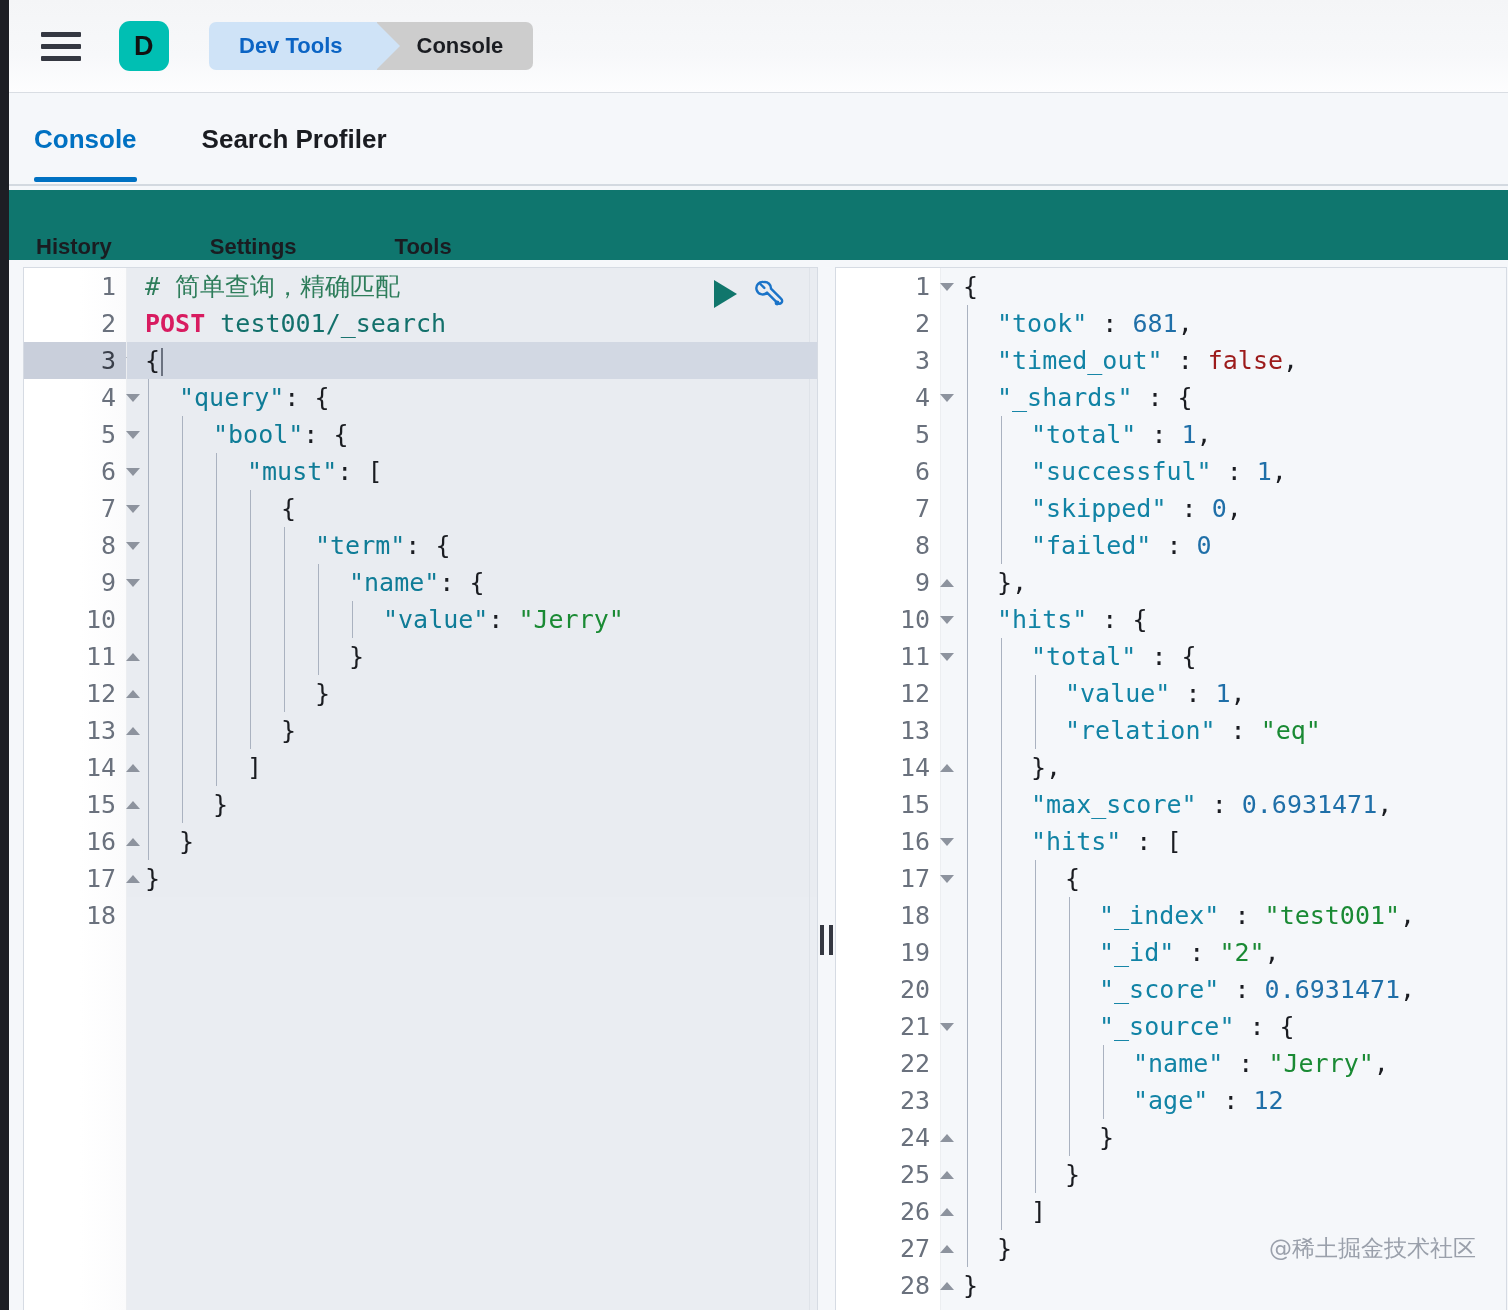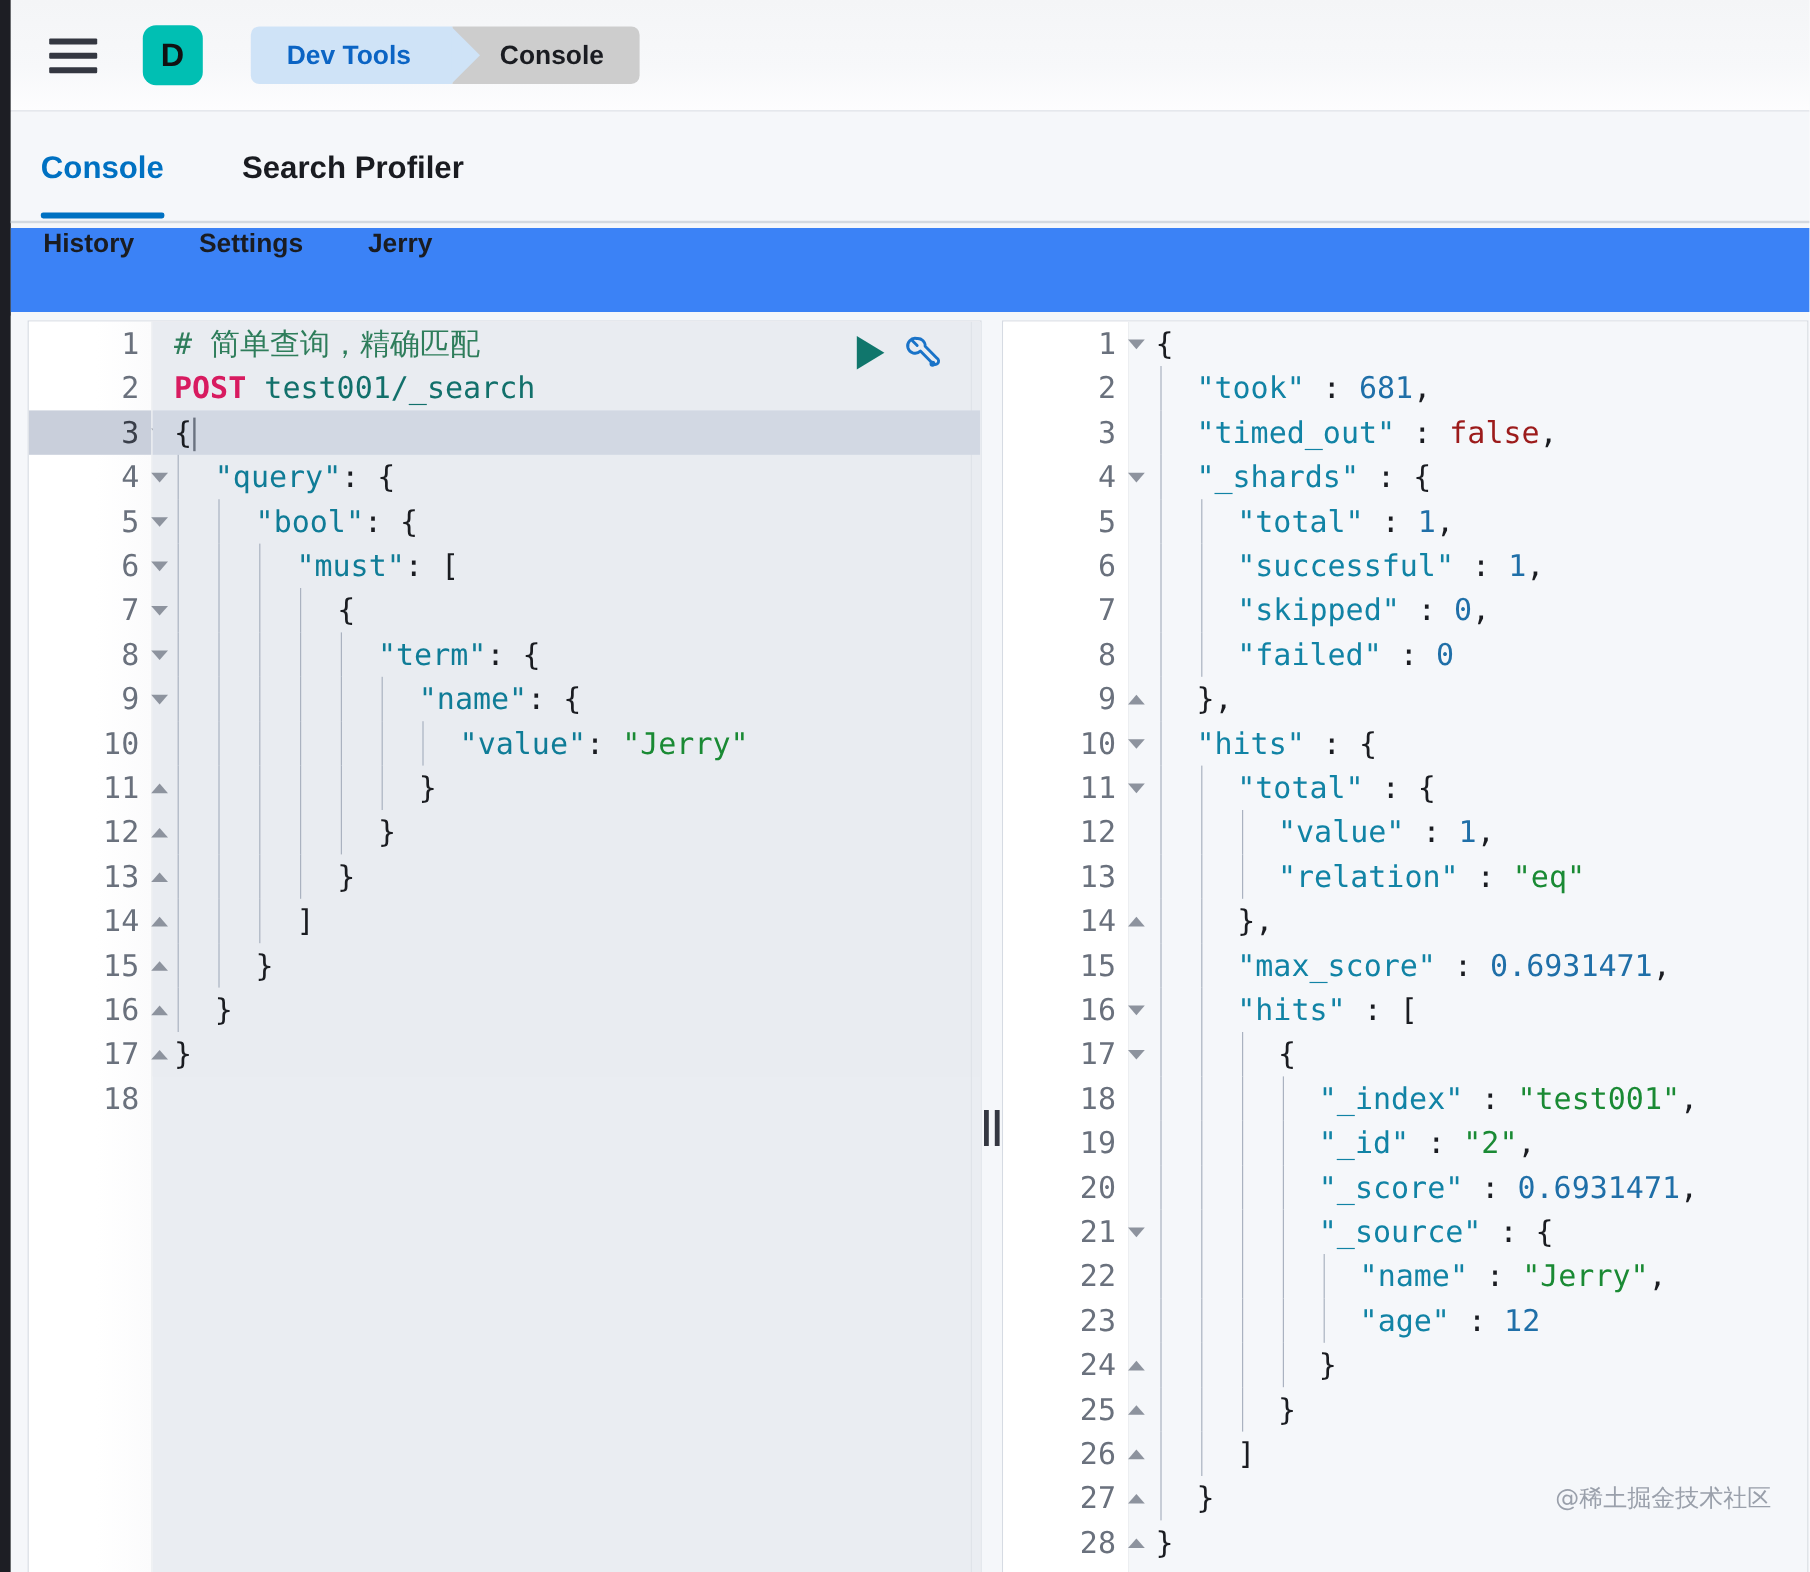--- a/index.html
+++ b/index.html
@@ -89,22 +89,23 @@
     font-size: 19px; font-weight: 700; letter-spacing: .6px; color: #1a1c21;
   }
   .tabbar-rule {
     position: absolute; left: 9px; top: 184px; right: 0; height: 2px;
     background: #d3d9e0;
   }
 
   
   .submenu {
     position: absolute; left: 9px; top: 190px; right: 0; height: 70px;
-    display: flex; align-items: flex-start; padding-left: 27px;
-    background: #3b82f6;
+    display: flex; align-items: flex-end; padding-left: 27px;
+    background: #0f766e;
+    gap: 44px;
   }
   .submenu-item {
     font-size: 22px; font-weight: 700; color: #1a1c21;
     margin-right: 54px; cursor: pointer;
   }
 
   
   .panes { position: absolute; left: 9px; top: 263px; right: 0; bottom: 0; background: #f5f7fa; }
 
   .pane {
@@ -214,21 +215,21 @@
     position: absolute; left: 809px; top: 660px;
     width: 16px; height: 34px; z-index: 6;
     display: flex; gap: 5px; align-items: center; justify-content: center;
     cursor: col-resize;
   }
   .splitter i { display: block; width: 4px; height: 30px; background: #343741; }
 
   
   .watermark {
     position: absolute; right: 30px; bottom: 52px;
-    font-size: 20px; color: #9aa0ab;
+    font-size: 23px; color: #9aa0ab;
     font-family: "DejaVu Sans", sans-serif;
     white-space: nowrap; user-select: none;
   }
 </style>
 </head>
 <body>
 
 <div id="app">
 
   <div class="left-rail"></div>
@@ -252,21 +253,21 @@
     </div>
     <div class="tab">
       <span>Search Profiler</span>
     </div>
   </div>
   <div class="tabbar-rule"></div>
 
   <div class="submenu">
     <div class="submenu-item">History</div>
     <div class="submenu-item">Settings</div>
-    <div class="submenu-item">Jerry</div>
+    <div class="submenu-item">Tools</div>
   </div>
 
   <div class="panes">
 
     <div class="pane editor">
       <div class="code">
         <div class="bgfill"></div>
         <div class="contentbg"></div>
         <div class="printmargin"></div>
         <div class="gutter" id="ed-gutter">

